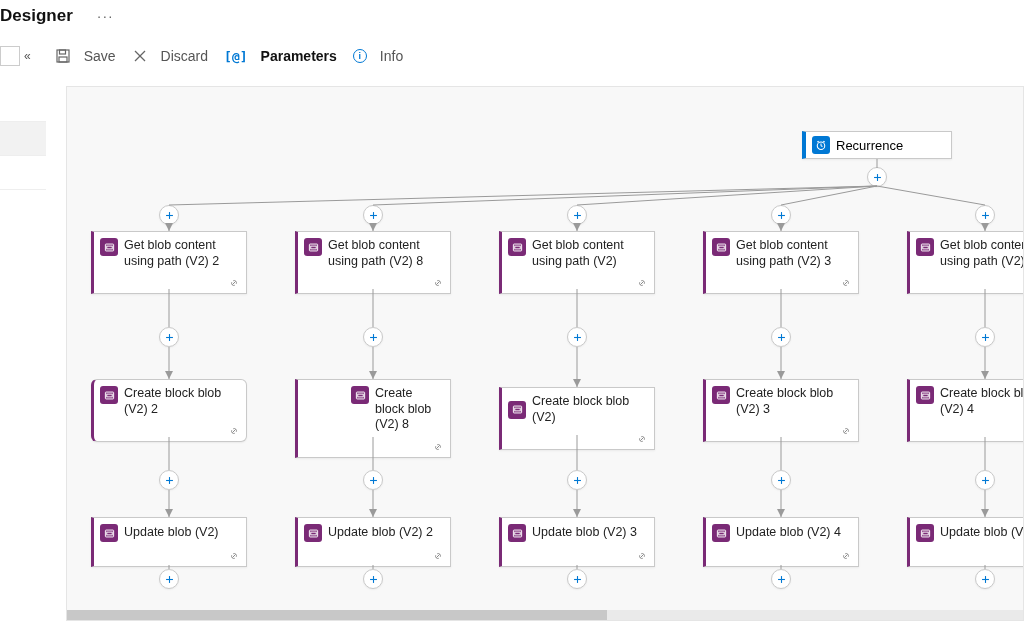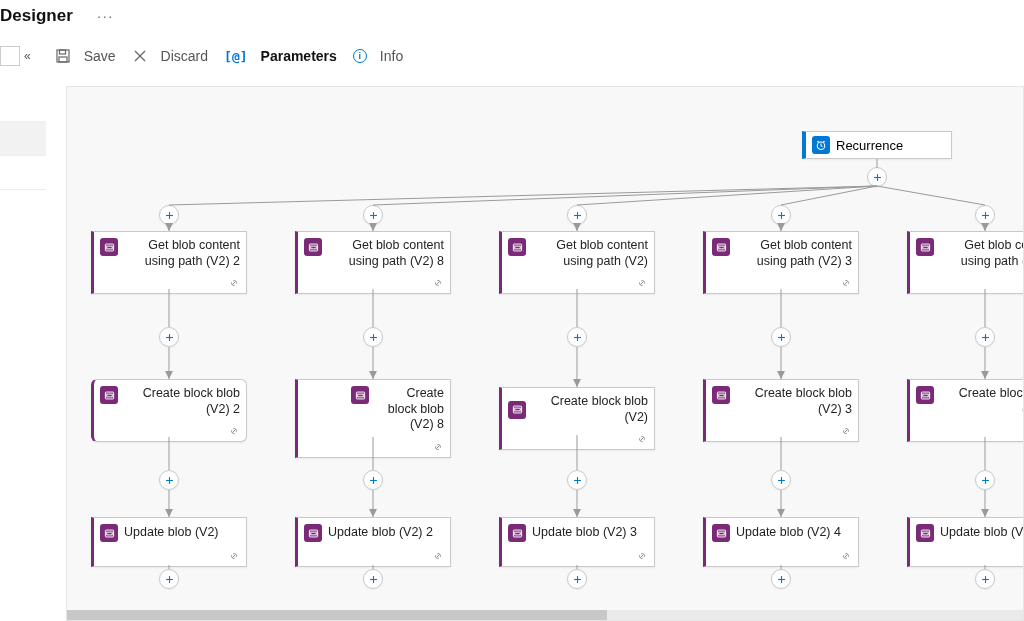--- a/index.html
+++ b/index.html
@@ -32,21 +32,21 @@
   .canvas svg.connectors { position: absolute; top:0; left:0; width:100%; height:100%; pointer-events:none; }
   .canvas svg.connectors line, .canvas svg.connectors path { stroke:#9a9a9a; stroke-width:1; fill:none; }
   .canvas svg.connectors .arrow { fill:#9a9a9a; }
 
   
   .trigger-card { position:absolute; width:150px; height:28px; background:#fff; border:1px solid #c9c9c9; border-left:4px solid #0078d4; display:flex; align-items:center; gap:6px; padding:0 6px; font-size:13px; box-shadow:0 1px 2px rgba(0,0,0,.06); }
   .trigger-card .ticon { width:18px; height:18px; background:#0078d4; border-radius:3px; display:flex; align-items:center; justify-content:center; }
   .trigger-card .ticon svg { width:12px; height:12px; stroke:#fff; fill:none; stroke-width:1.4; }
 
   .step-card { position:absolute; width:156px; background:#fff; border:1px solid #c9c9c9; border-left:3px solid #7a2a76; box-shadow:0 1px 2px rgba(0,0,0,.06); }
-  .step-head { display:flex; align-items:flex-start; gap:6px; padding:6px 6px 6px 6px; min-height:34px;text-align:right; }
+  .step-head { display:flex; align-items:flex-start; gap:6px; padding:6px 6px 6px 6px; min-height:34px; }
   .step-head.single { min-height:28px; align-items:center; }
   .step-icon { width:18px; height:18px; background:#7a2a76; border-radius:3px; flex:0 0 18px; display:flex; align-items:center; justify-content:center; }
   .step-icon svg { width:11px; height:11px; stroke:#fff; fill:none; stroke-width:1.4; }
   .step-label { font-size:12.5px; color:#222; line-height:1.25; }
   .step-foot { height:18px; border-top:0; display:flex; align-items:center; justify-content:flex-end; padding-right:6px; }
   .link-icon svg { width:12px; height:12px; stroke:#888; fill:none; stroke-width:1.3; }
 
   .plus-btn { position:absolute; width:20px; height:20px; background:#fff; border:1px solid #c9c9c9; border-radius:50%; display:flex; align-items:center; justify-content:center; cursor:pointer; box-shadow:0 1px 2px rgba(0,0,0,.05); }
   .plus-btn svg { width:11px; height:11px; stroke:#0078d4; stroke-width:1.6; }
 

